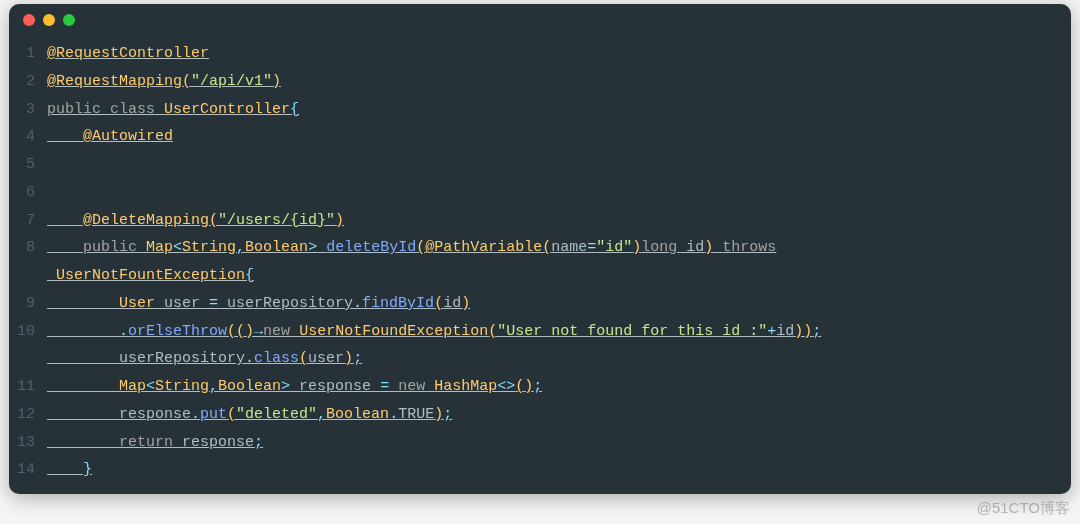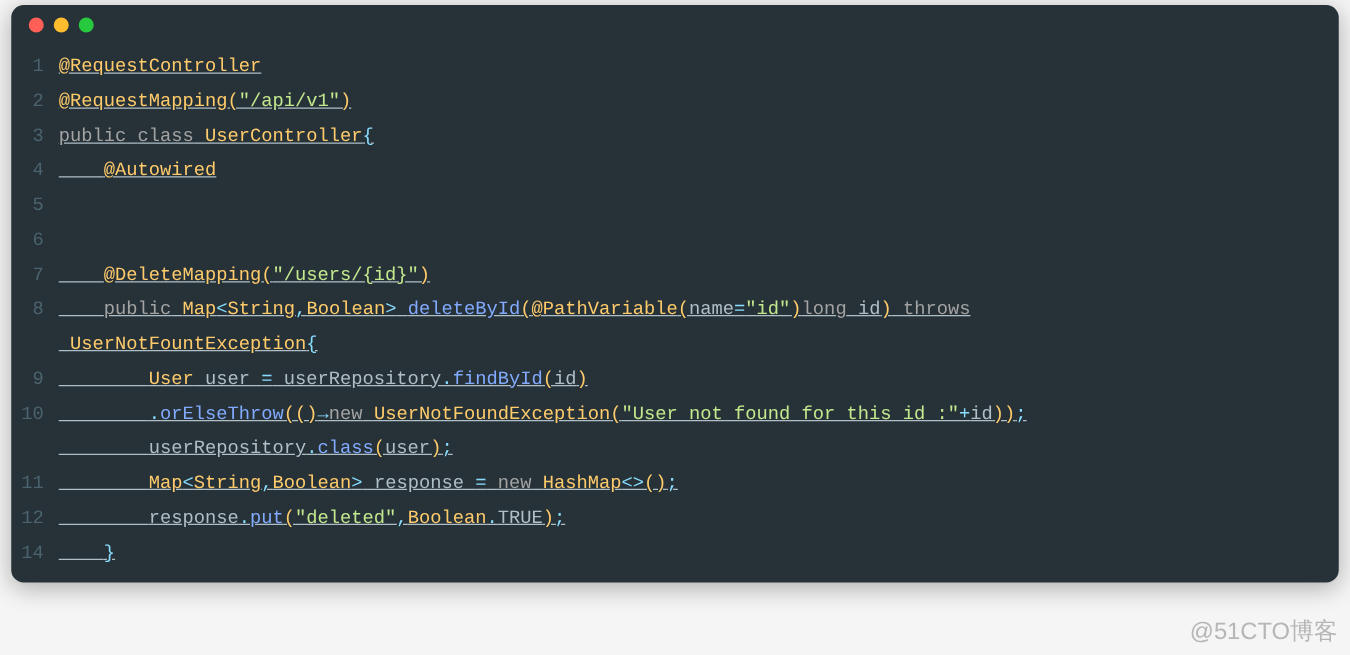--- a/index.html
+++ b/index.html
@@ -63,21 +63,21 @@
     .tok-punc { color: #89ddff; }
     .tok-paren { color: #ffcb6b; }
     .tok-ident { color: #b0bec5; }
     .tok-const { color: #b0bec5; }
     .watermark {
       position: absolute;
       right: 10px;
       bottom: 6px;
       color: rgba(120,120,120,0.5);
       font-family: sans-serif;
-      font-size: 19px;
+      font-size: 15px;
       margin-left: 35px;
     }
   </style>
 </head>
 <body>
 
 <div class="window">
   <div class="titlebar">
     <span class="dot red"></span>
     <span class="dot yellow"></span>
@@ -91,17 +91,18 @@
       <div class="line"><span class="gutter">5</span></div>
       <div class="line"><span class="gutter">6</span><span class="code"></span></div>
       <div class="line"><span class="gutter">7</span><span class="code">    <span class="tok-annotation">@DeleteMapping</span><span class="tok-paren">(</span><span class="tok-string">"/users/{id}"</span><span class="tok-paren">)</span></span></div>
       <div class="line"><span class="gutter">8</span><span class="code">    <span class="tok-keyword">public</span><span class="tok-ident"> </span><span class="tok-type">Map</span><span class="tok-punc">&lt;</span><span class="tok-type">String</span><span class="tok-punc">,</span><span class="tok-type">Boolean</span><span class="tok-punc">&gt;</span><span class="tok-ident"> </span><span class="tok-method">deleteById</span><span class="tok-paren">(</span><span class="tok-annotation">@PathVariable</span><span class="tok-paren">(</span><span class="tok-ident">name</span><span class="tok-punc">=</span><span class="tok-string">"id"</span><span class="tok-paren">)</span><span class="tok-keyword">long</span><span class="tok-ident"> id</span><span class="tok-paren">)</span><span class="tok-ident"> </span><span class="tok-keyword">throws</span></span></div>
       <div class="line"><span class="gutter"></span><span class="code"> <span class="tok-type">UserNotFountException</span><span class="tok-punc">{</span></span></div>
       <div class="line"><span class="gutter">9</span><span class="code">        <span class="tok-type">User</span><span class="tok-ident"> user </span><span class="tok-punc">=</span><span class="tok-ident"> userRepository</span><span class="tok-punc">.</span><span class="tok-method">findById</span><span class="tok-paren">(</span><span class="tok-ident">id</span><span class="tok-paren">)</span></span></div>
       <div class="line"><span class="gutter">10</span><span class="code">        <span class="tok-punc">.</span><span class="tok-method">orElseThrow</span><span class="tok-paren">(()</span><span class="tok-punc">→</span><span class="tok-keyword">new</span><span class="tok-ident"> </span><span class="tok-type">UserNotFoundException</span><span class="tok-paren">(</span><span class="tok-string">"User not found for this id :"</span><span class="tok-punc">+</span><span class="tok-ident">id</span><span class="tok-paren">))</span><span class="tok-punc">;</span></span></div>
       <div class="line"><span class="gutter"></span><span class="code">        <span class="tok-ident">userRepository</span><span class="tok-punc">.</span><span class="tok-method">class</span><span class="tok-paren">(</span><span class="tok-ident">user</span><span class="tok-paren">)</span><span class="tok-punc">;</span></span></div>
       <div class="line"><span class="gutter">11</span><span class="code">        <span class="tok-type">Map</span><span class="tok-punc">&lt;</span><span class="tok-type">String</span><span class="tok-punc">,</span><span class="tok-type">Boolean</span><span class="tok-punc">&gt;</span><span class="tok-ident"> response </span><span class="tok-punc">=</span><span class="tok-ident"> </span><span class="tok-keyword">new</span><span class="tok-ident"> </span><span class="tok-type">HashMap</span><span class="tok-punc">&lt;&gt;</span><span class="tok-paren">()</span><span class="tok-punc">;</span></span></div>
       <div class="line"><span class="gutter">12</span><span class="code">        <span class="tok-ident">response</span><span class="tok-punc">.</span><span class="tok-method">put</span><span class="tok-paren">(</span><span class="tok-string">"deleted"</span><span class="tok-punc">,</span><span class="tok-type">Boolean</span><span class="tok-punc">.</span><span class="tok-const">TRUE</span><span class="tok-paren">)</span><span class="tok-punc">;</span></span></div>
+      <div class="line"><span class="gutter">13</span><span class="code">        <span class="tok-keyword">return</span><span class="tok-ident"> response</span><span class="tok-punc">;</span></span></div>
       <div class="line"><span class="gutter">14</span><span class="code">    <span class="tok-punc">}</span></span></div>
     </div>
 </div>
 
 <div class="watermark">@51CTO博客</div>
 
 </body></html>

